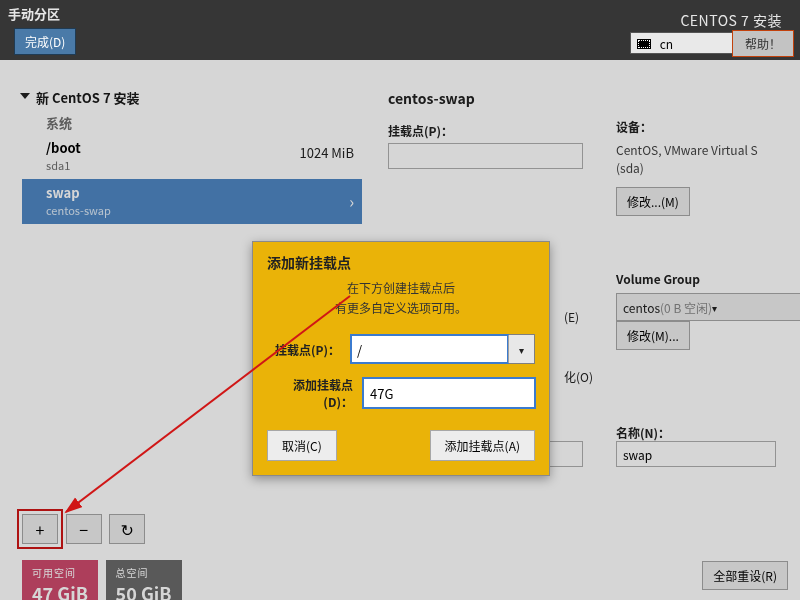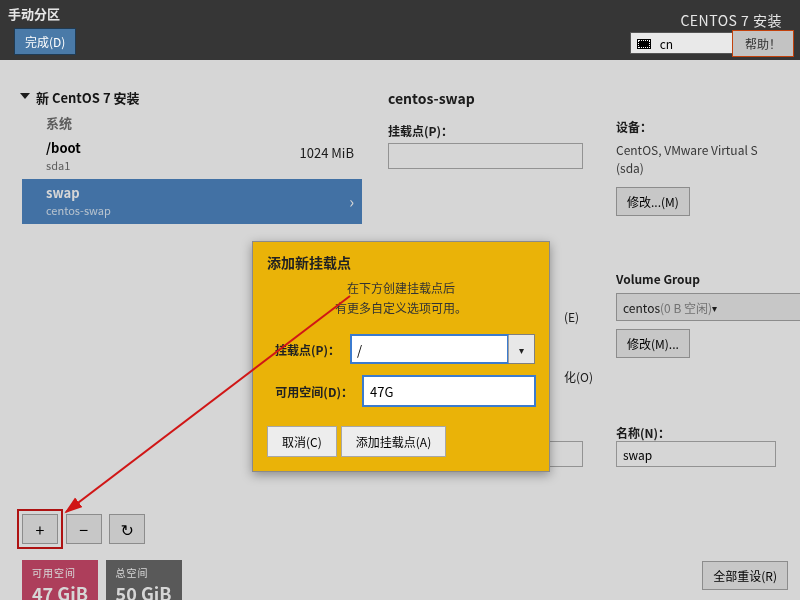--- a/index.html
+++ b/index.html
@@ -64,21 +64,21 @@
   
   .dialog { position:absolute; top:181px; left:252px; width:298px; background:#eab308; border:1px solid #8a8a8a; box-shadow:0 3px 10px rgba(0,0,0,.35); color:#222; }
   .dialog .dtitle { font-weight:bold; font-size:14px; padding:10px 14px 2px 14px; }
   .dialog .dsub { font-size:12px; color:#333; padding:4px 14px 10px 14px; text-align:center; line-height:20px;}
   .dialog .row { display:flex; align-items:center; padding:6px 14px; }
   .dialog .row label { width:86px; text-align:right; font-weight:bold; font-size:12px; margin-right:10px;}
   .dialog .row .cmb { flex:1; display:flex; border:1px solid #7f7f7f; background:#fff; height:30px; }
   .dialog .row .cmb input { flex:1; border:none; outline:2px solid #3b7bcf; outline-offset:-1px; padding:0 6px; font-size:13px;}
   .dialog .row .cmb .dd { width:26px; border-left:1px solid #a0a0a0; background:#e8e8e8; display:flex; align-items:center; justify-content:center; font-size:10px; }
   .dialog .row .tinp { flex:1; border:1px solid #7f7f7f; outline:2px solid #3b7bcf; outline-offset:-1px; height:30px; padding:0 6px; font-size:13px; }
-  .dialog .dbtns { display:flex; justify-content:flex-start; gap:4px; padding:14px; }
+  .dialog .dbtns { display:flex; justify-content:space-between; gap:4px; padding:14px; }
   .dialog .dbtns button { border:1px solid #a7a7a7; background:#ededed; padding:6px 14px; font-size:12px; cursor:pointer;}
 
   
   svg.ann { position:absolute; left:0; top:0; width:800px; height:600px; pointer-events:none; }
 </style>
 </head>
 <body>
 
 <div class="topbar">
   <div class="title">手动分区</div>
@@ -140,21 +140,21 @@
       <div class="smalltext" style="margin-top:6px">CentOS, VMware Virtual S (sda)</div>
       <button class="btn" style="margin-top:10px">修改...(M)</button>
 
       <div style="margin-top:54px">
         <label style="font-weight:bold">Volume Group</label>
         <div class="combo" style="margin-top:6px">
           <span>centos</span>
           <span class="gray">(0 B 空闲)</span>
           <span class="car">▾</span>
         </div>
-        <button class="btn" style="margin-top:8px">修改(M)...</button>
+        <button class="btn" style="">修改(M)...</button>
       </div>
     </div>
 
     <div style="position:absolute; left:176px; top:220px; font-size:12px;">(E)</div>
     <div style="position:absolute; left:176px; top:280px; font-size:12px;">化(O)</div>
 
     <div style="position:absolute; top:336px; left:0;">
       <label style="font-weight:bold">标签(L)：</label><br>
       <input class="tinput" style="">
     </div>
@@ -175,21 +175,21 @@
       <span>有更多自定义选项可用。</span>
     </div>
     <div class="row">
       <label>挂载点(P)：</label>
       <div class="cmb">
         <input value="/" style="">
         <div class="dd">▾</div>
       </div>
     </div>
     <div class="row">
-      <label>可用空间(D)：</label>
+      <label>添加挂载点(D)：</label>
       <input class="tinp" value="47G" style="">
     </div>
     <div class="dbtns">
       <button>取消(C)</button>
       <button>添加挂载点(A)</button>
     </div>
   </div>
 
 </div>
 

